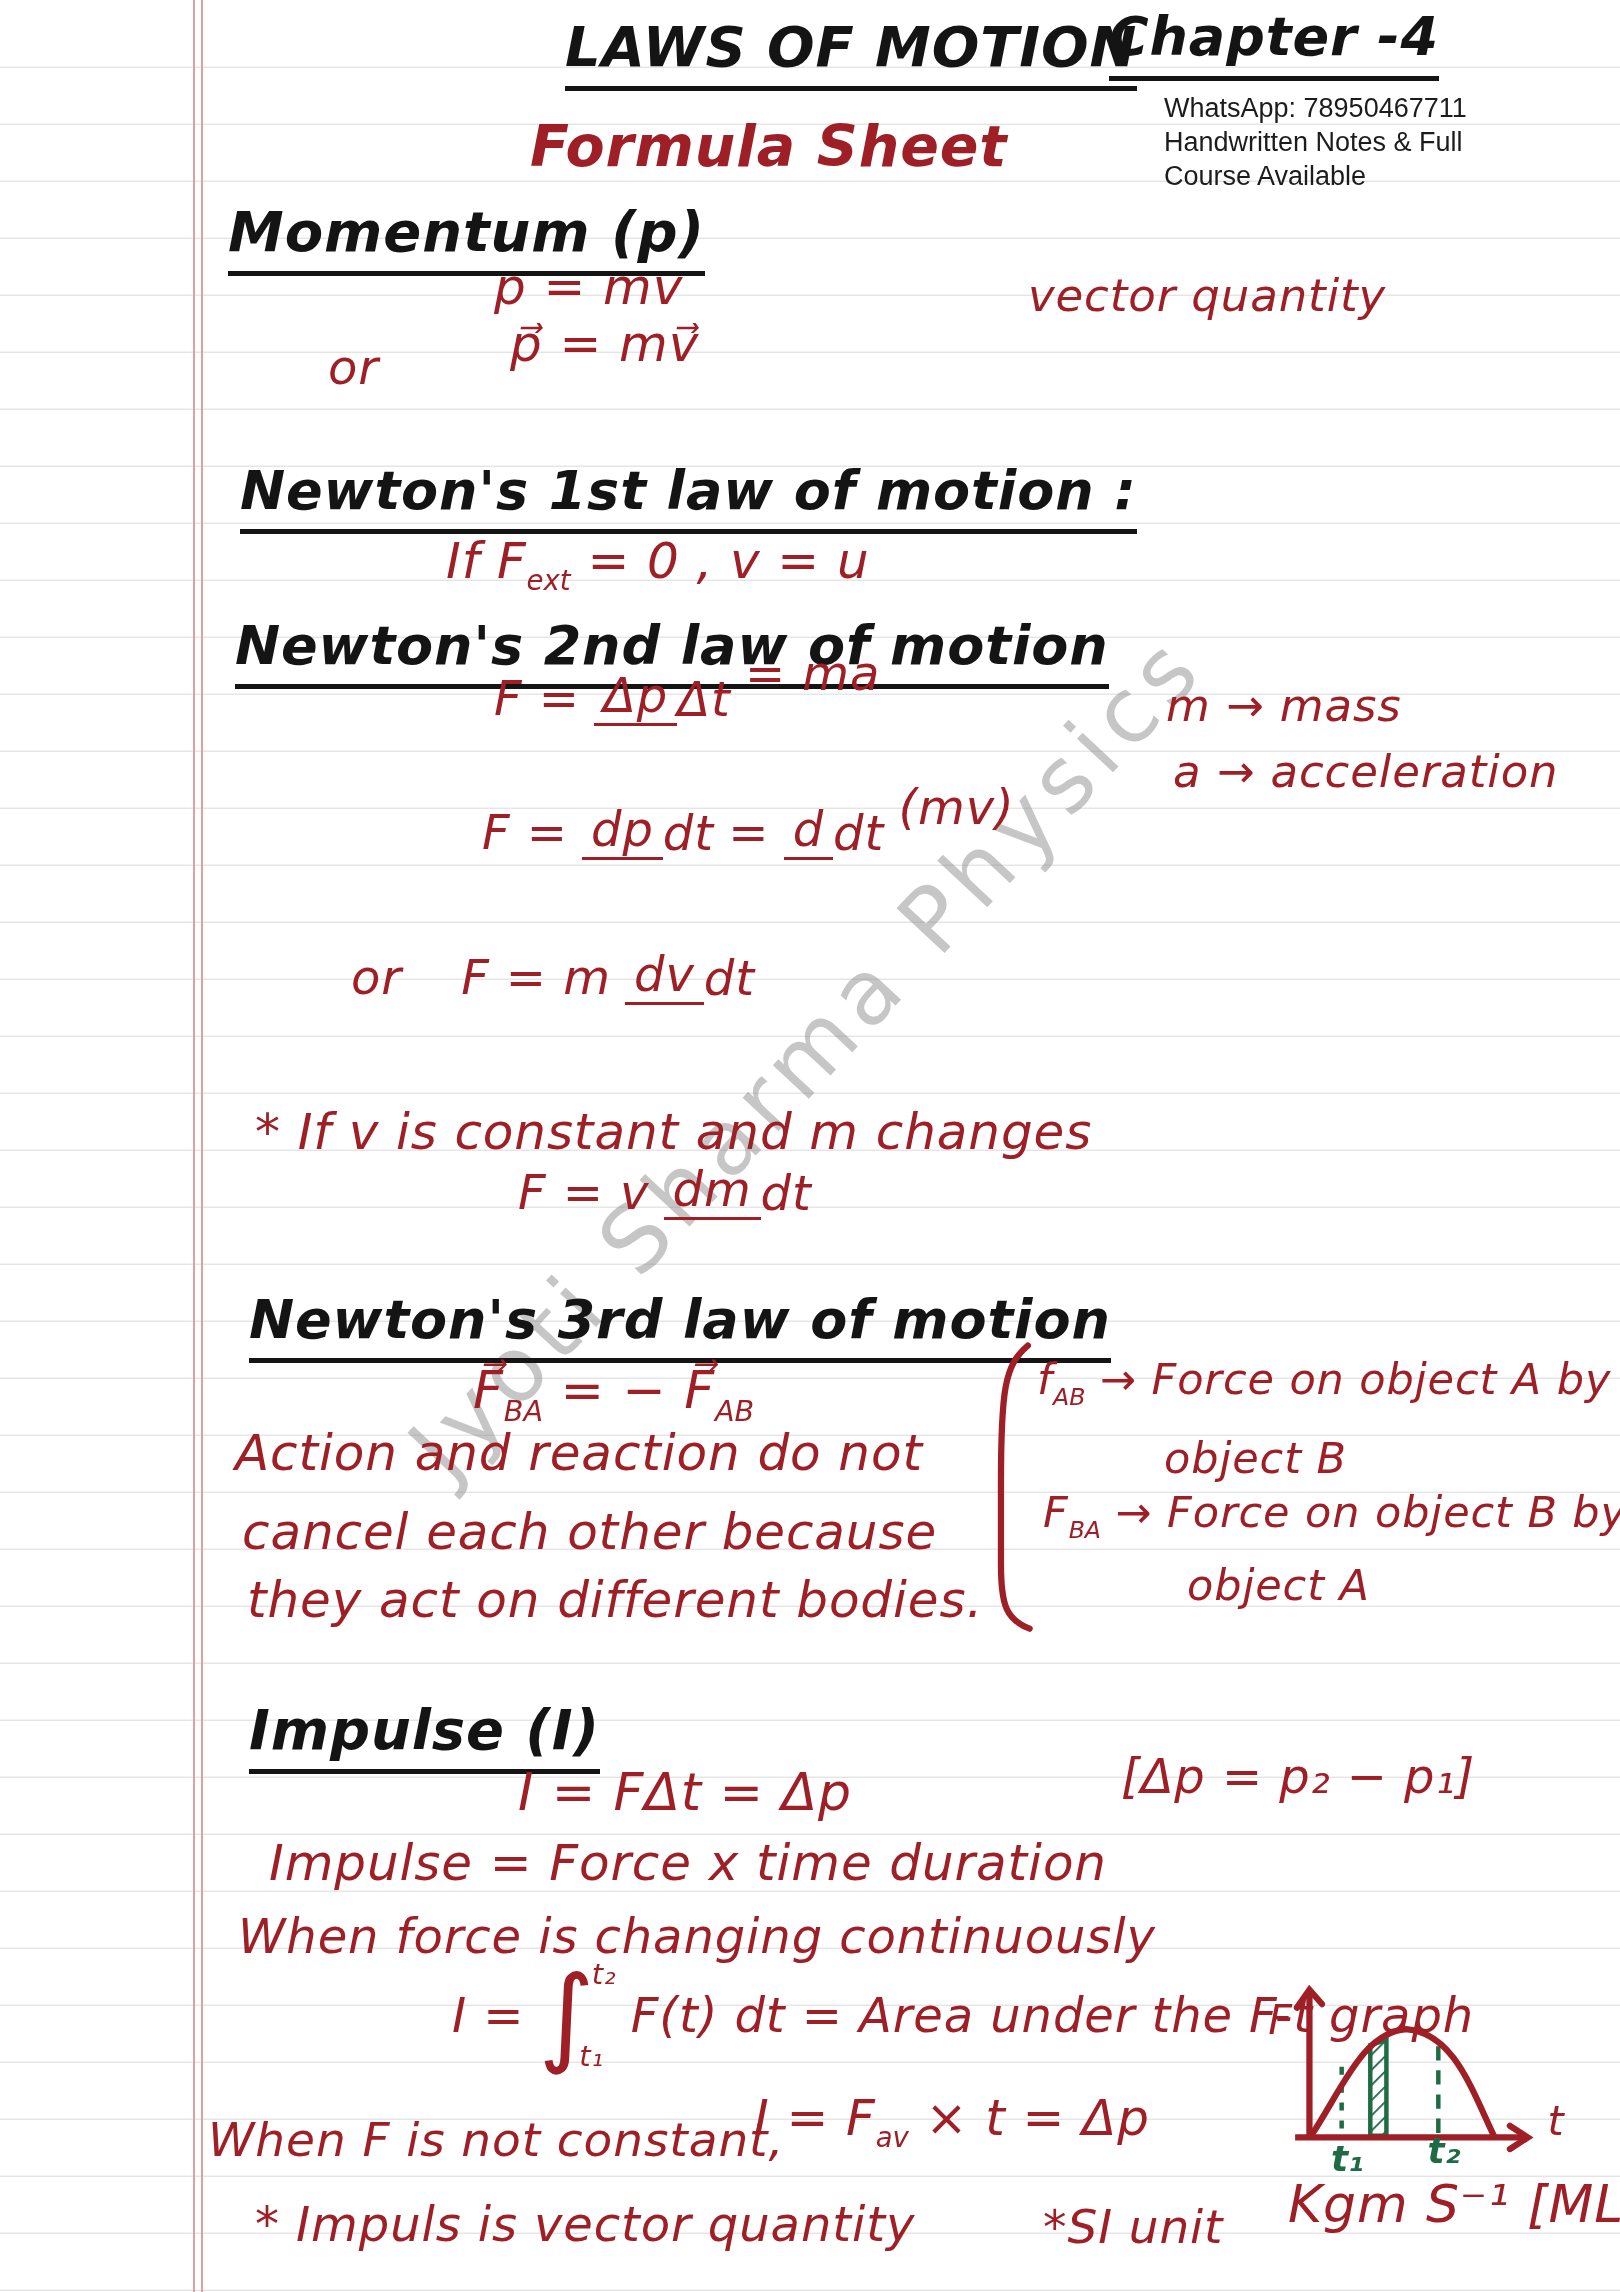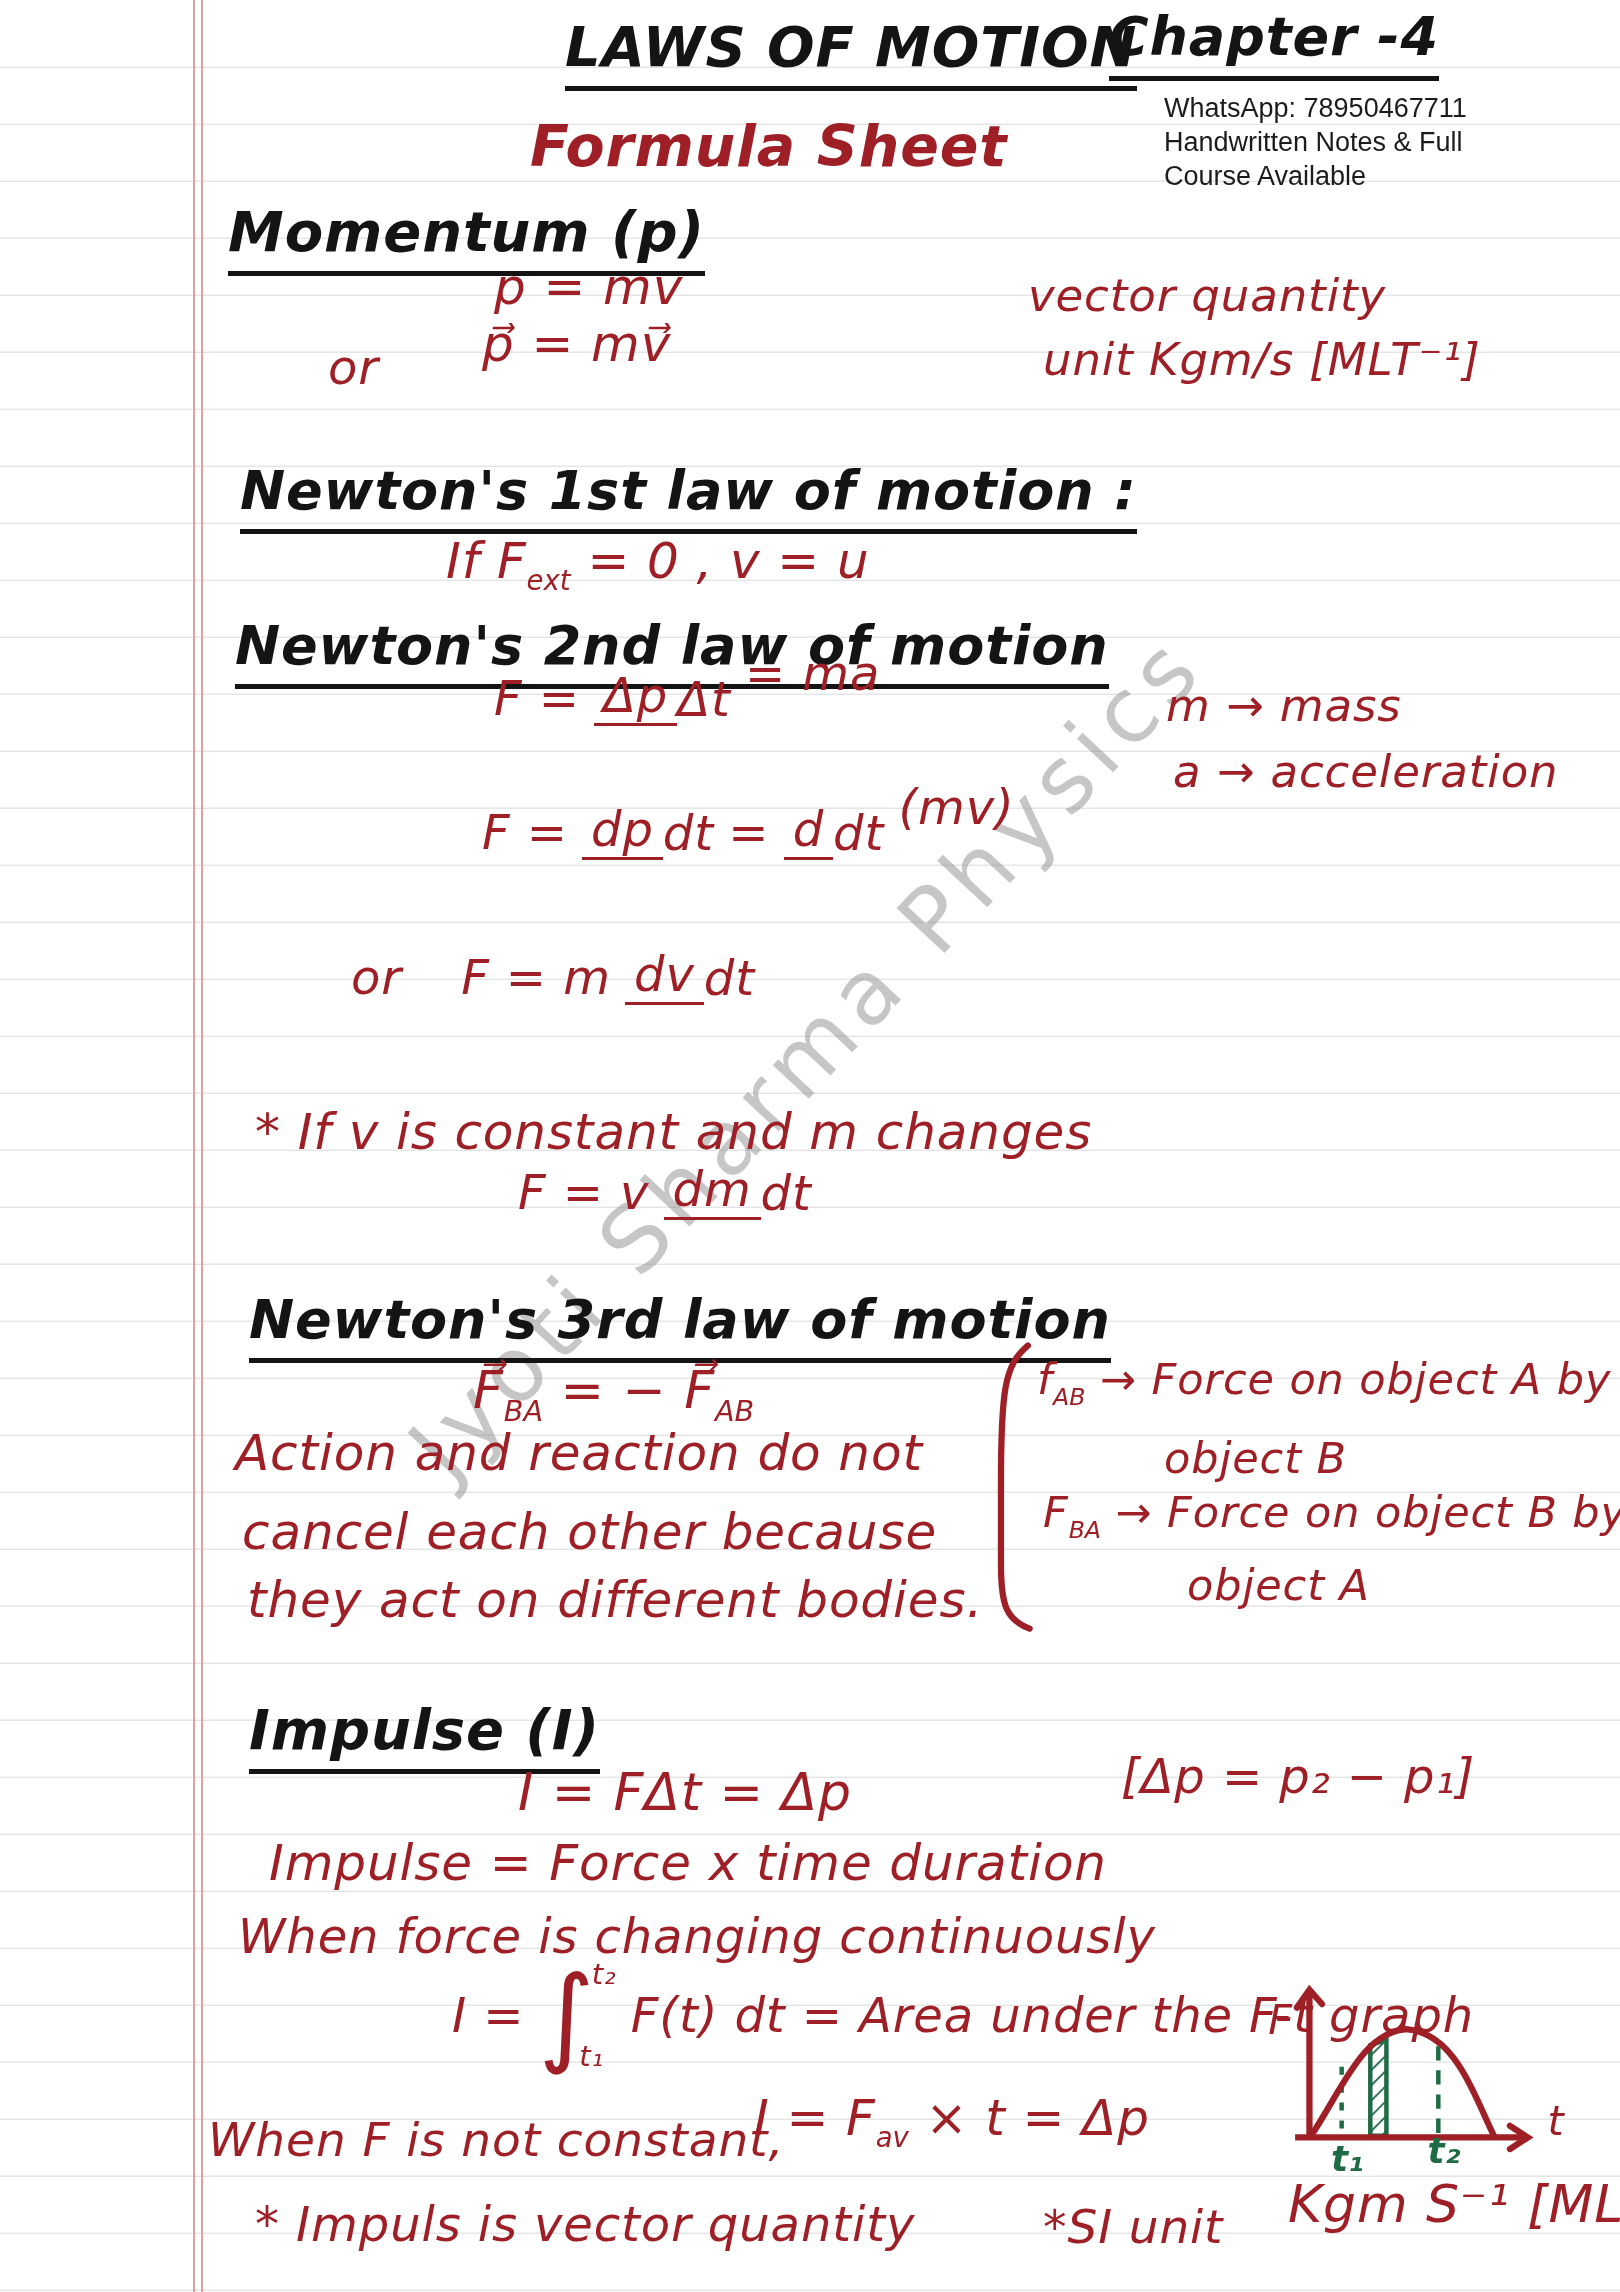--- a/index.html
+++ b/index.html
@@ -55,23 +55,22 @@
   <div class="abs printed" style="left:1164px;top:91px;font-size:27px;line-height:34px;">
     <div>WhatsApp: 78950467711</div>
     <div>Handwritten Notes &amp; Full</div>
     <div>Course Available</div>
   </div>
   <div class="abs ink-red-b" style="left:530px;top:113px;font-size:57px;">Formula Sheet</div>
 
   <div class="abs ink-black underline" style="left:228px;top:199px;font-size:56px;">Momentum (p)</div>
   <div class="abs ink-red" style="left:494px;top:258px;font-size:50px;">p = mv</div>
   <div class="abs ink-red" style="left:328px;top:339px;font-size:48px;">or</div>
-  <div class="abs ink-red" style="left:482px;top:315px;font-size:50px;">p⃗  =  mv⃗</div>
+  <div class="abs ink-red" style="left:510px;top:315px;font-size:50px;">p⃗  =  mv⃗</div>
   <div class="abs ink-red" style="left:1028px;top:269px;font-size:45px;">vector quantity</div>
-  <div class="abs ink-red" style="left:1043px;top:333px;font-size:45px;">unit   Kgm/s  [MLT⁻¹]</div>
 
   <div class="abs ink-black underline" style="left:240px;top:459px;font-size:54px;text-align:center;">Newton's 1st law of motion :</div>
   <div class="abs ink-red" style="left:446px;top:532px;font-size:50px;"><span>If   F</span><span class="sub">ext</span><span> = 0    ,    v = u</span></div>
 
   <div class="abs ink-black underline" style="left:235px;top:614px;font-size:54px;">Newton's 2nd law of motion</div>
   <div class="abs ink-red eqline" style="left:494px;top:670px;font-size:48px;">
     <span>F =</span>
     <span class="frac">
         <span class="num">Δp</span>
         <span class="den">Δt</span>

